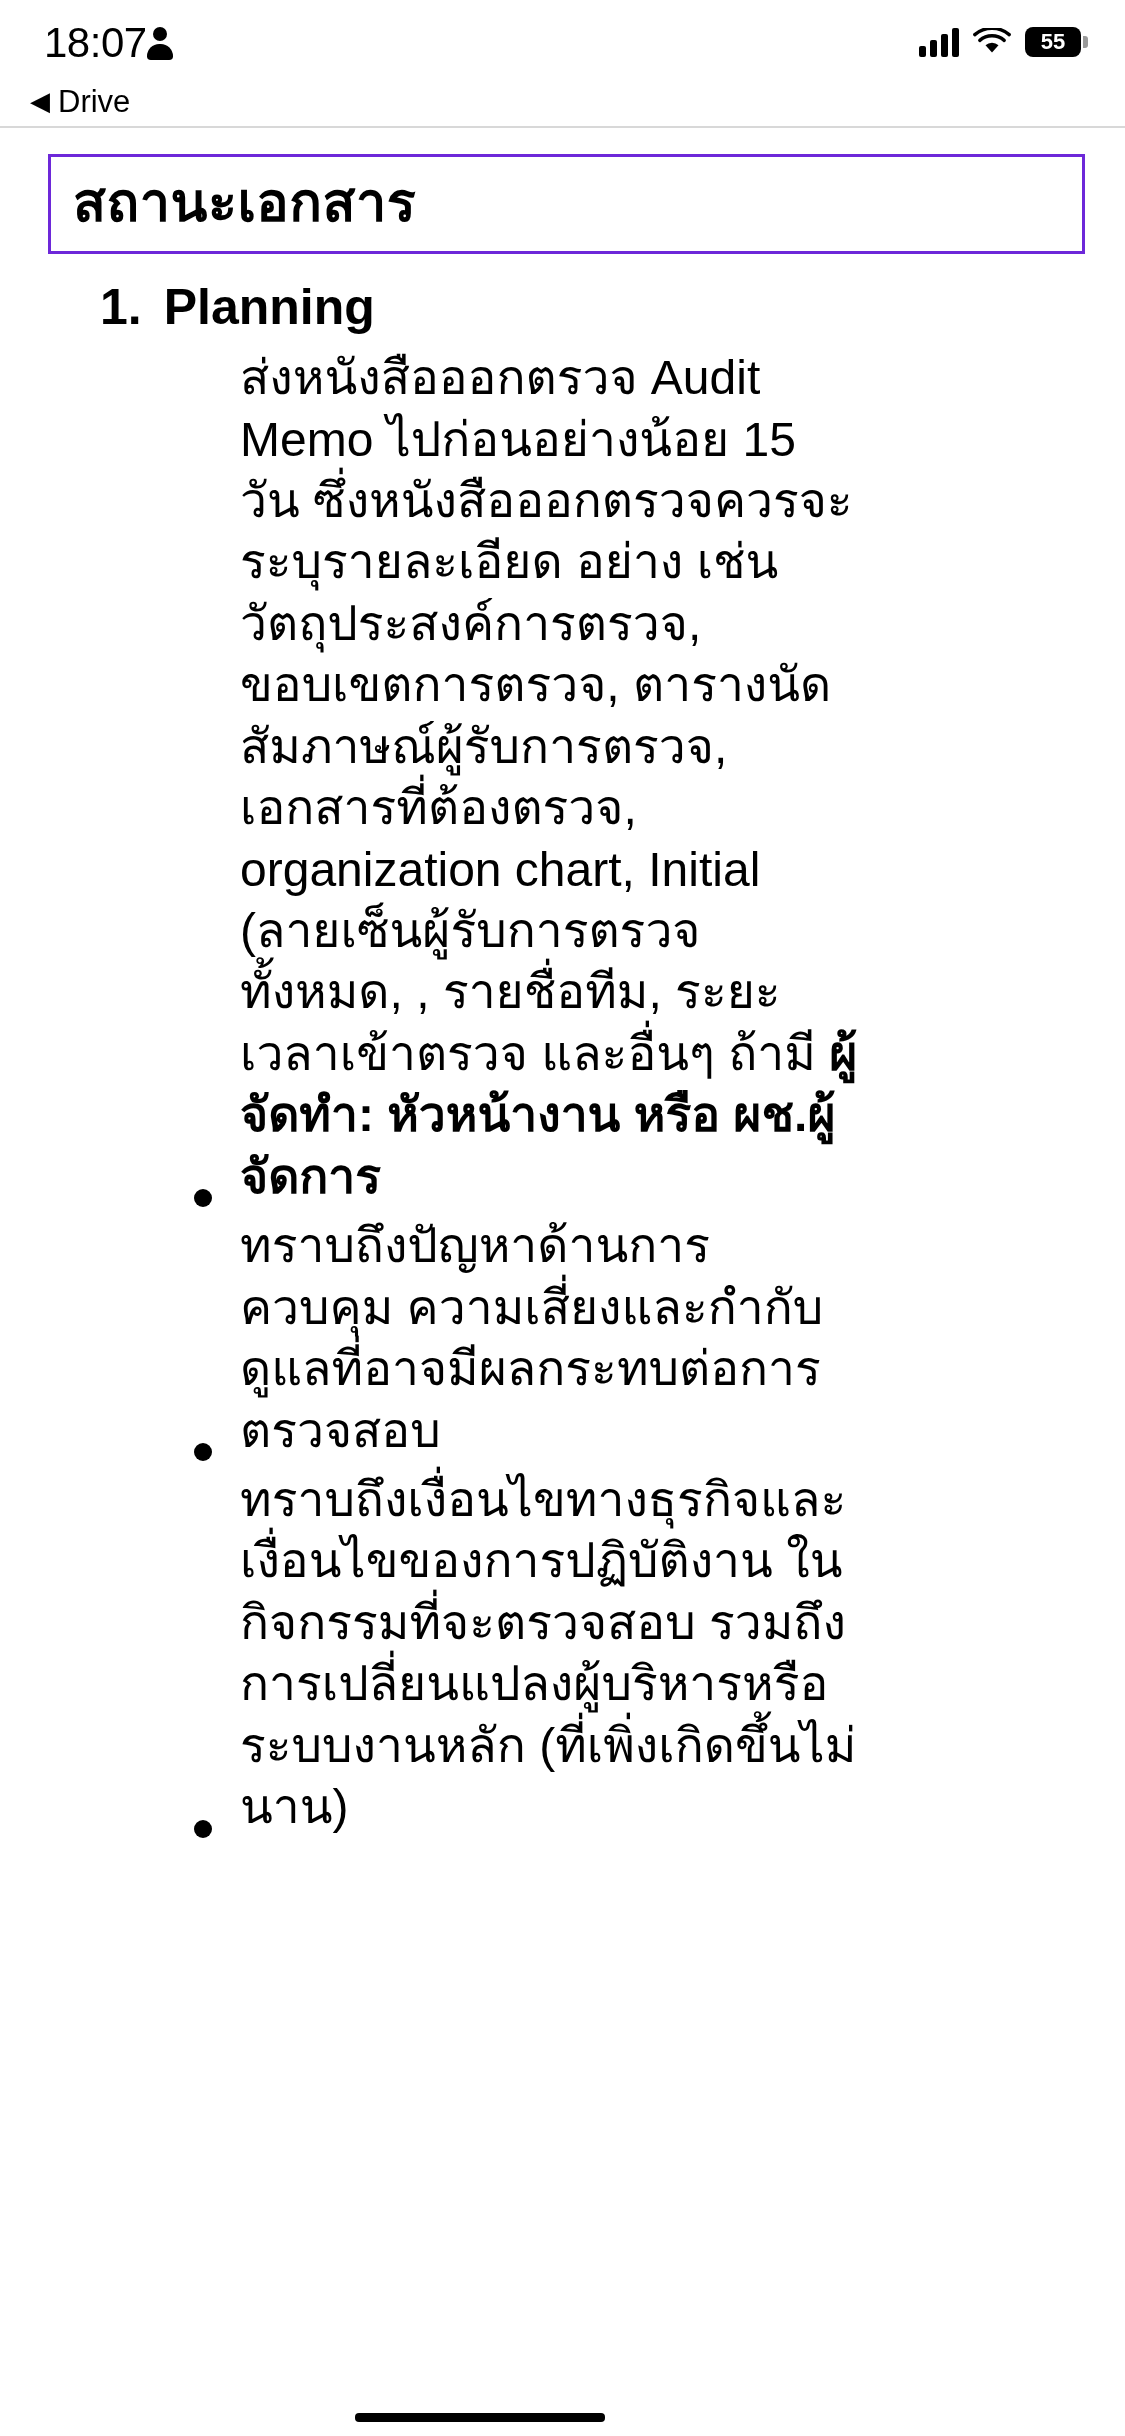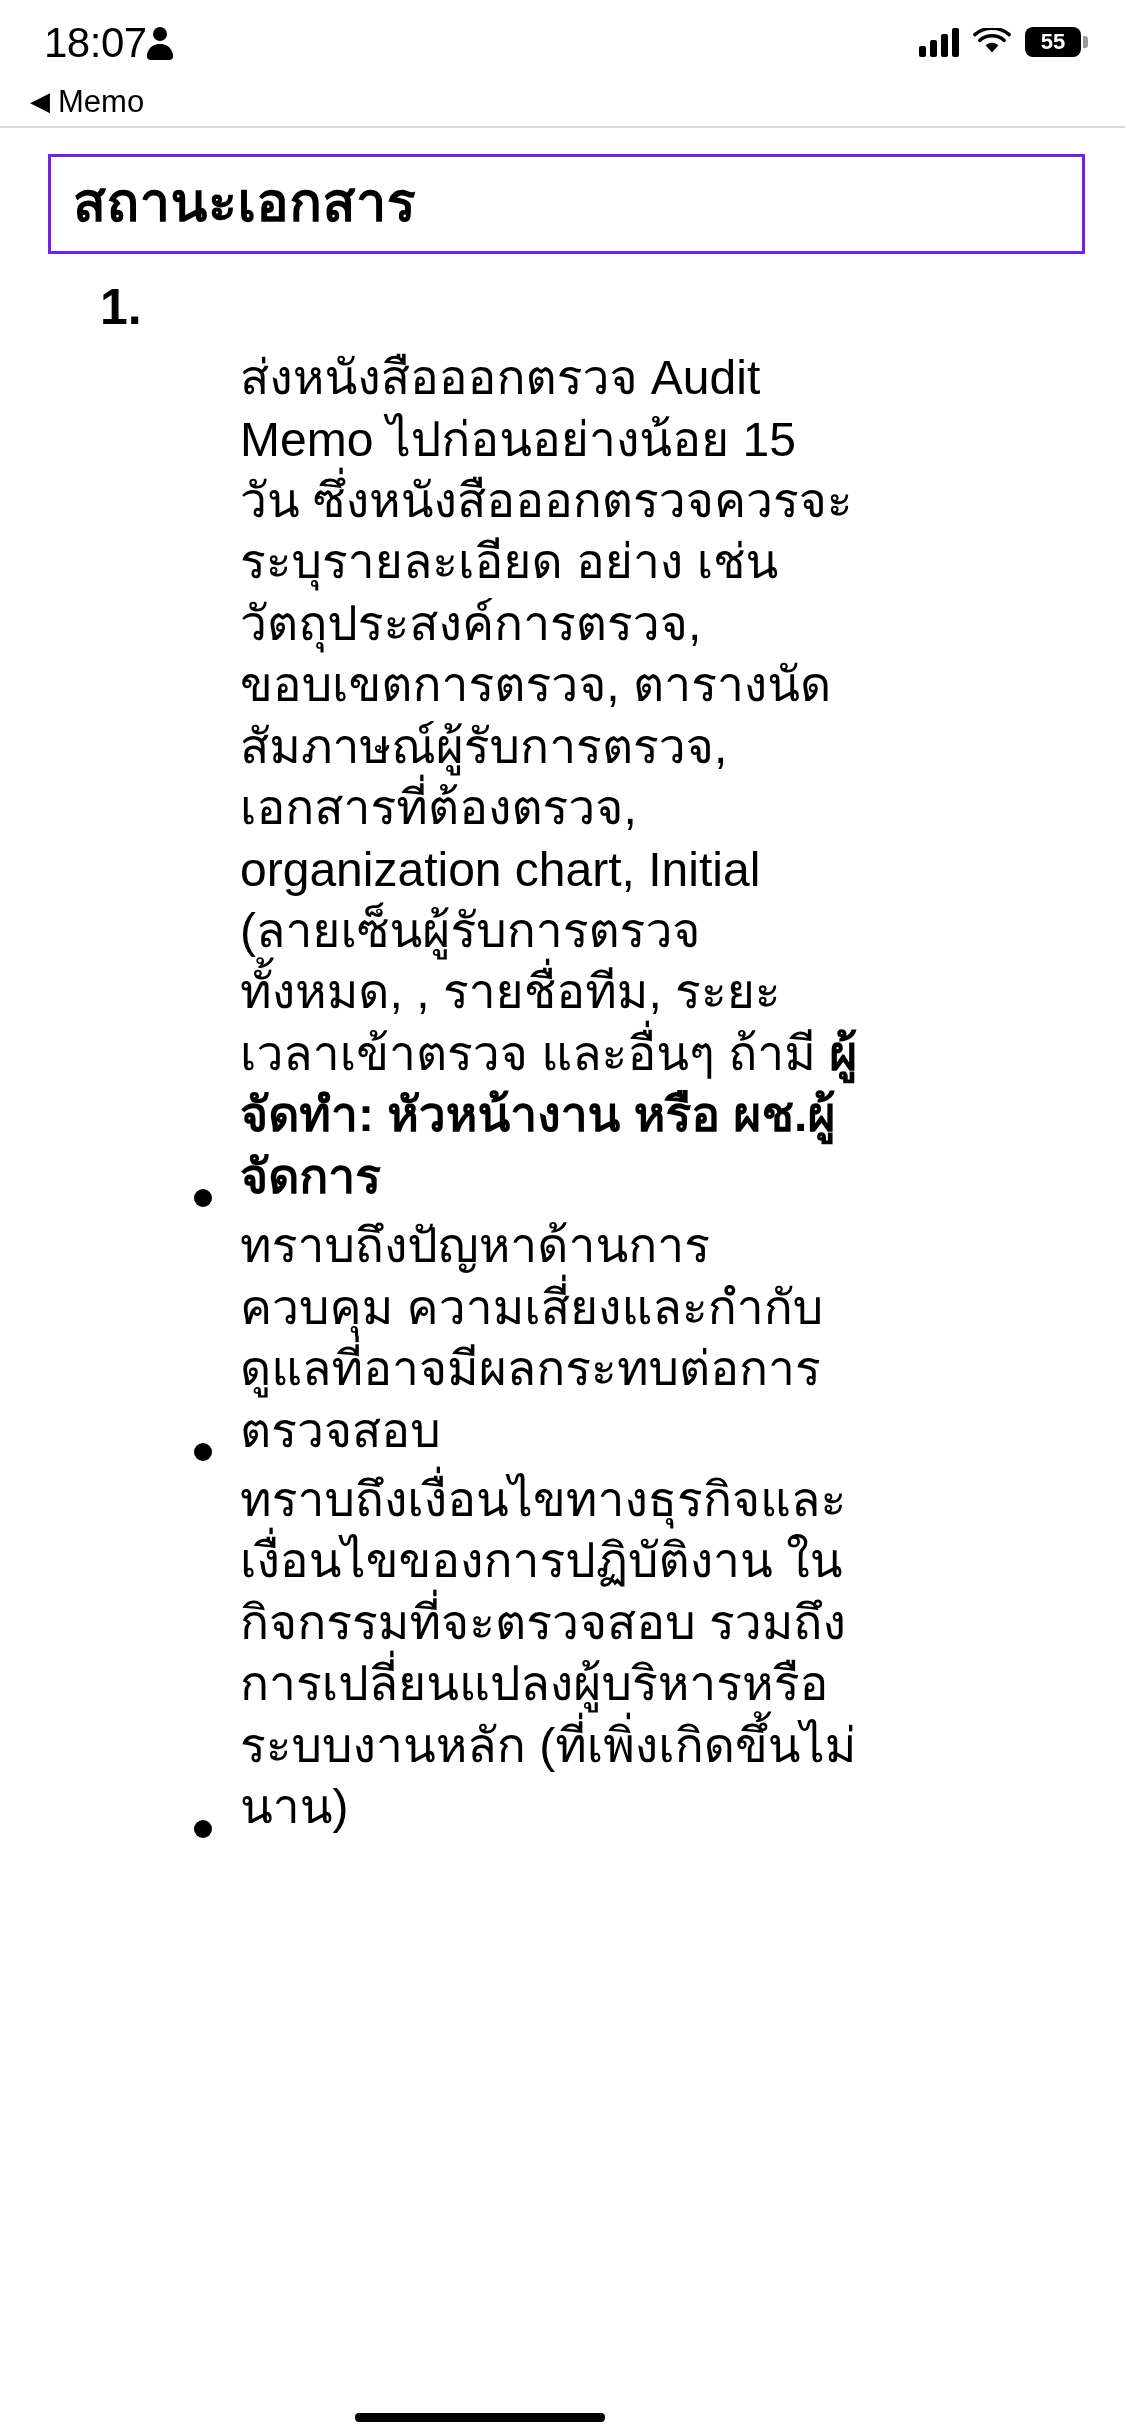--- a/index.html
+++ b/index.html
@@ -242,34 +242,35 @@
       </div>
       <div class="battery">
         <span>55</span>
       </div>
     </div>
   </div>
 
   <div class="backbar">
     <div class="back-link">
       <span class="back-caret">◀</span>
-      <span>Memo</span>
+      <span>Drive</span>
     </div>
   </div>
   <div class="divider"></div>
 
   <div class="doc">
 
     <div class="title-box">
       <div class="title-text">สถานะเอกสาร</div>
     </div>
 
     <div class="section">
       <div class="section-heading">
         <span class="section-num">1.</span>
+        <span>Planning</span>
       </div>
 
       <div class="bullets">
 
         <div class="bullet-item">
           <span class="bullet-dot"></span>
           <div class="bullet-text">
             <span>ส่งหนังสือออกตรวจ Audit Memo ไปก่อนอย่างน้อย 15 วัน ซึ่งหนังสือออกตรวจควรจะระบุรายละเอียด อย่าง เช่น วัตถุประสงค์การตรวจ, ขอบเขตการตรวจ, ตารางนัดสัมภาษณ์ผู้รับการตรวจ, เอกสารที่ต้องตรวจ, organization chart, Initial (ลายเซ็นผู้รับการตรวจทั้งหมด, , รายชื่อทีม, ระยะเวลาเข้าตรวจ และอื่นๆ ถ้ามี </span><span class="bold">ผู้จัดทำ: หัวหน้างาน หรือ ผช.ผู้จัดการ</span>
           </div>
         </div>

